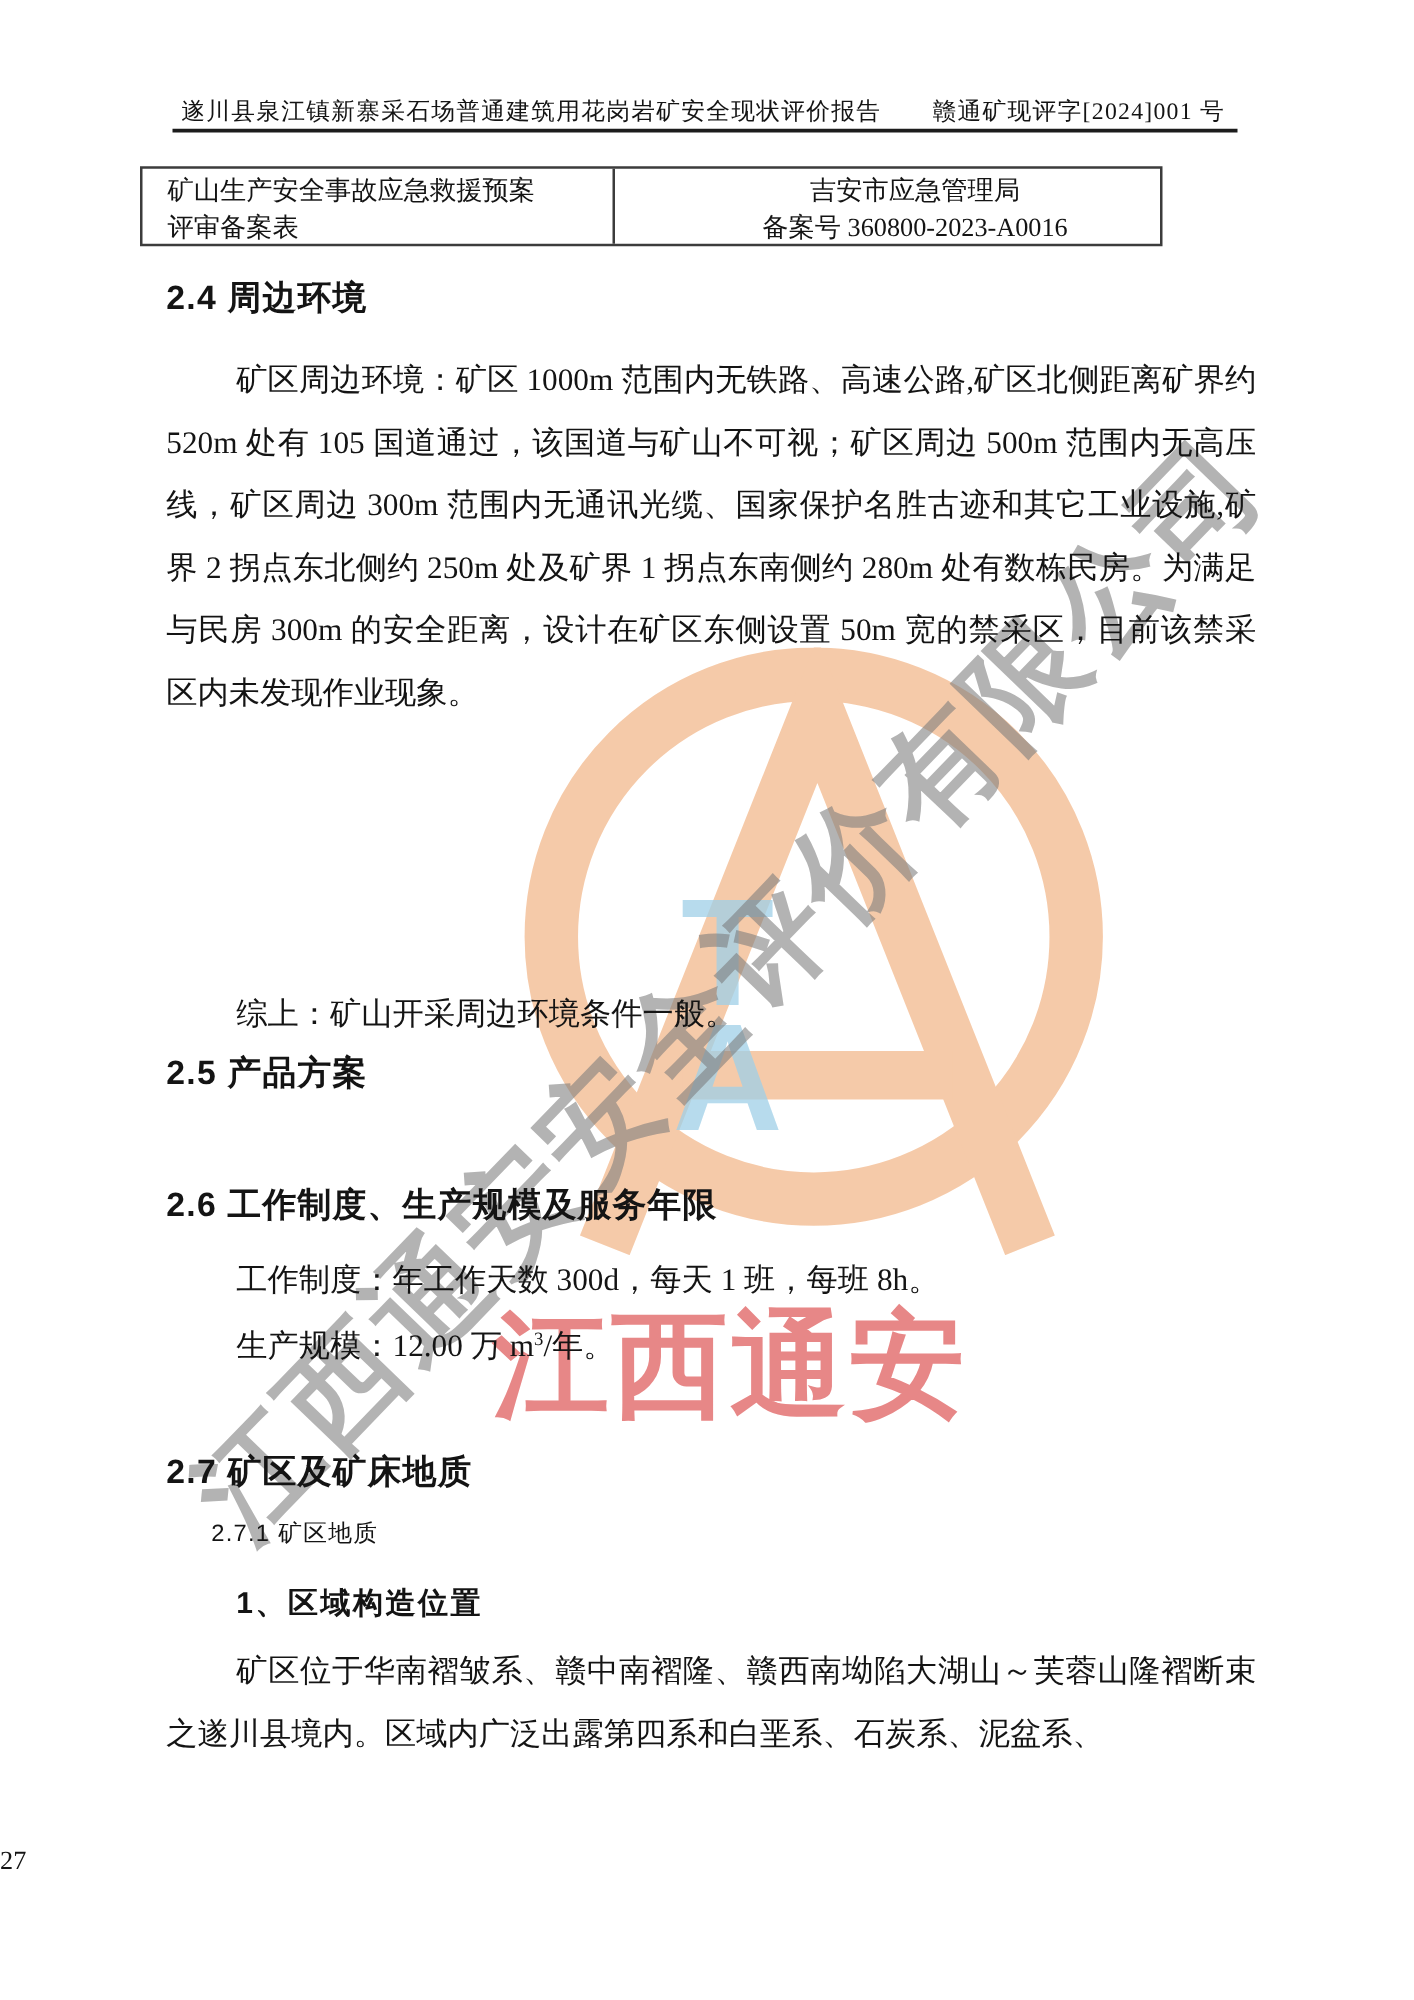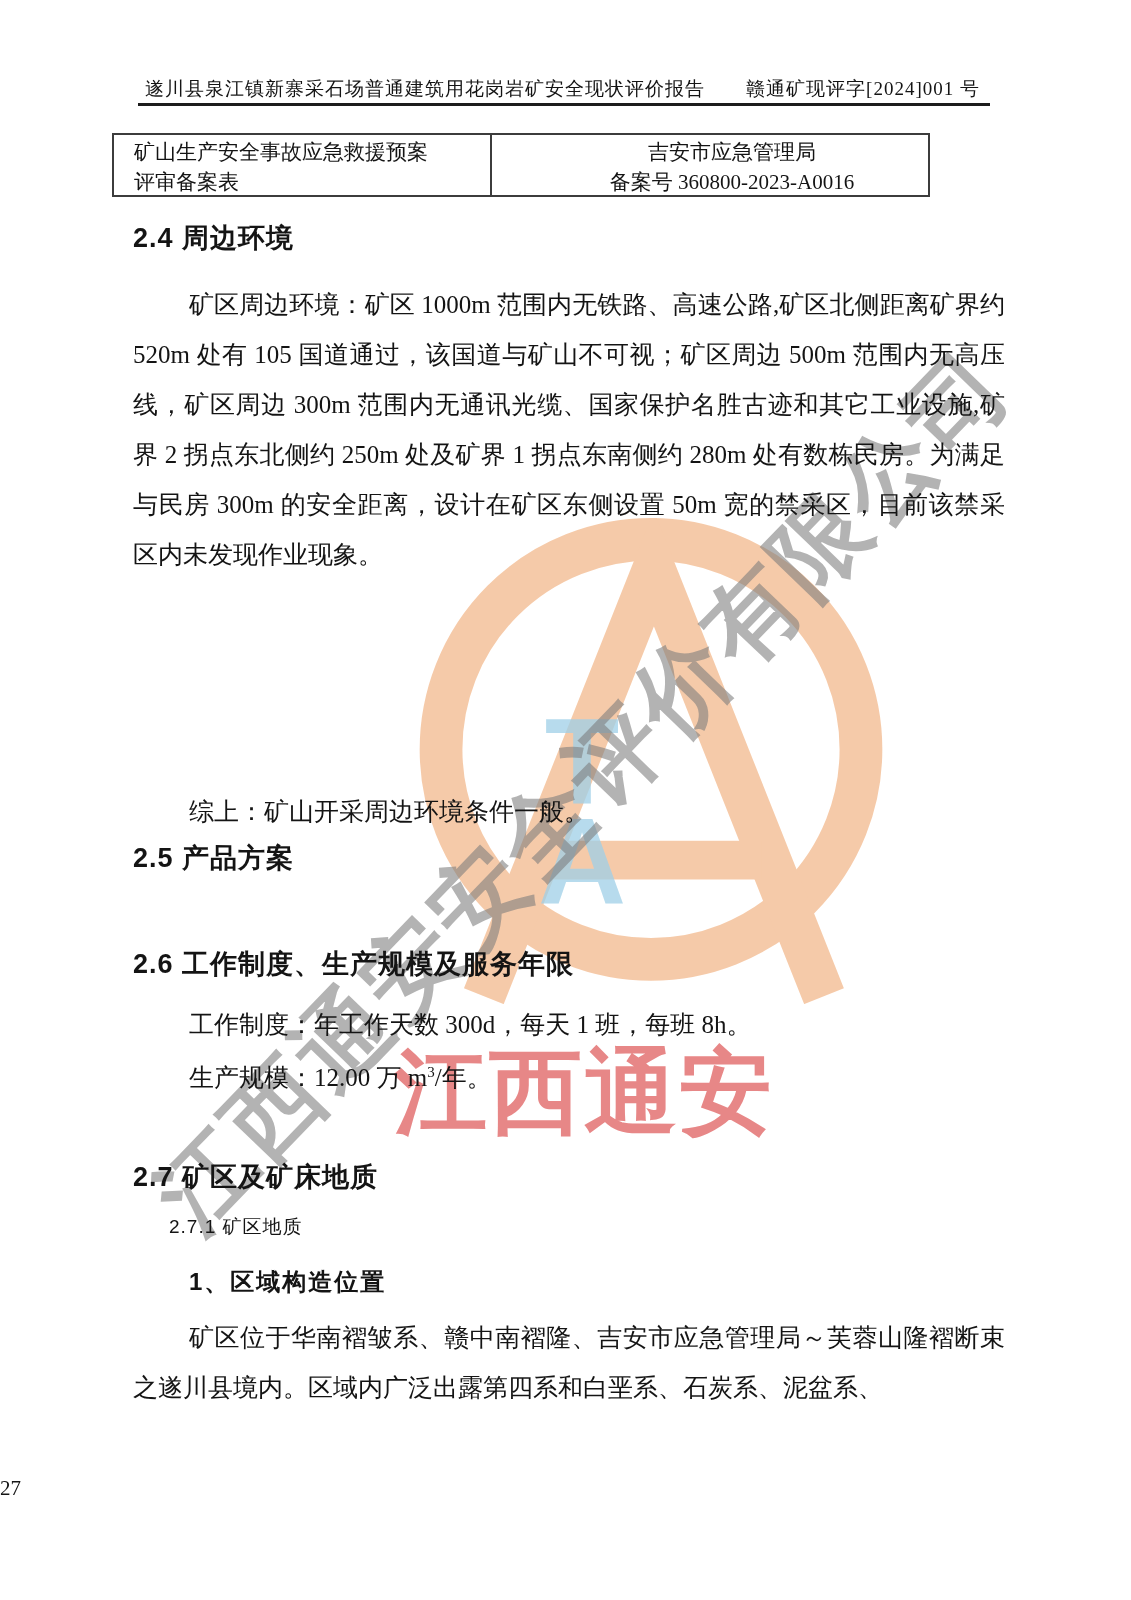--- a/index.html
+++ b/index.html
@@ -131,17 +131,17 @@
 
     <div class="h1" style="top:840px">2.5 产品方案</div>
 
     <div class="h1" style="top:946px">2.6 工作制度、生产规模及服务年限</div>
     <p class="line" style="top:1000px">工作制度：年工作天数 300d，每天 1 班，每班 8h。</p>
     <p class="line" style="top:1053px"><span>生产规模：12.00 万 m</span><sup>3</sup><span>/年。</span></p>
 
     <div class="h1" style="top:1159px">2.7 矿区及矿床地质</div>
     <div class="h2" style="top:1214px">2.7.1 矿区地质</div>
     <div class="h3" style="top:1266px">1、区域构造位置</div>
-    <p class="para" style="top:1313px">矿区位于华南褶皱系、赣中南褶隆、吉安市应急管理局～芙蓉山隆褶断束之遂川县境内。区域内广泛出露第四系和白垩系、石炭系、泥盆系、</p>
+    <p class="para" style="top:1313px">矿区位于华南褶皱系、赣中南褶隆、赣西南坳陷大湖山～芙蓉山隆褶断束之遂川县境内。区域内广泛出露第四系和白垩系、石炭系、泥盆系、</p>
 
     <div class="page-num">27</div>
   </div>
 </div>
 
 </body></html>

